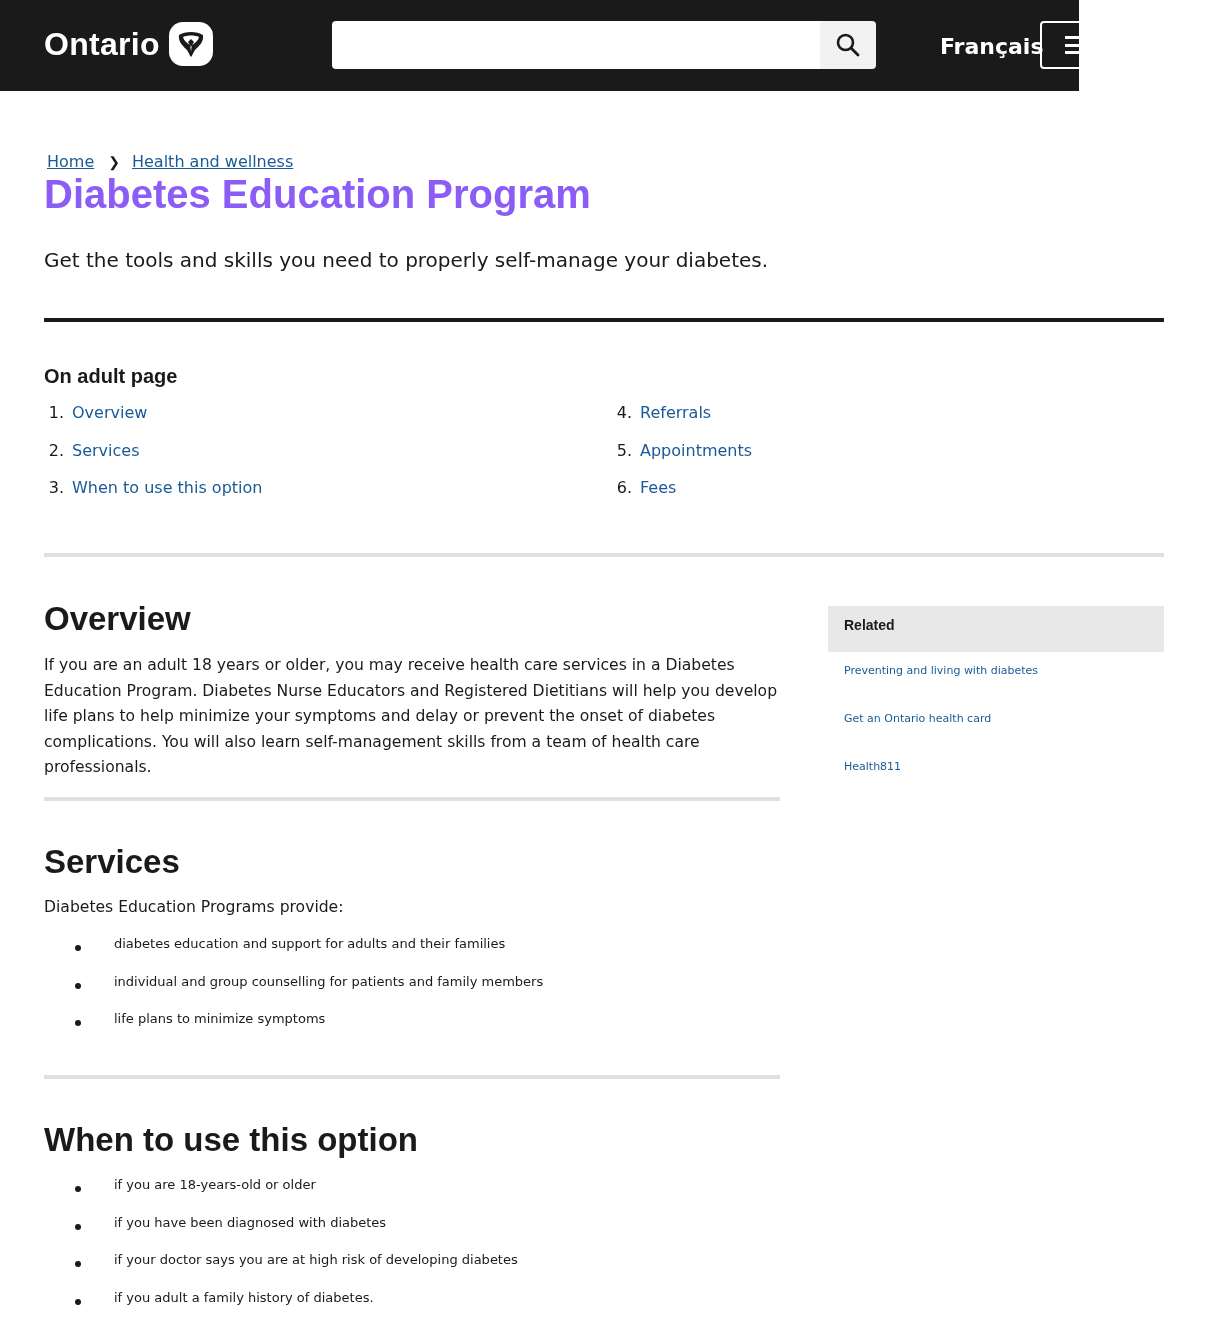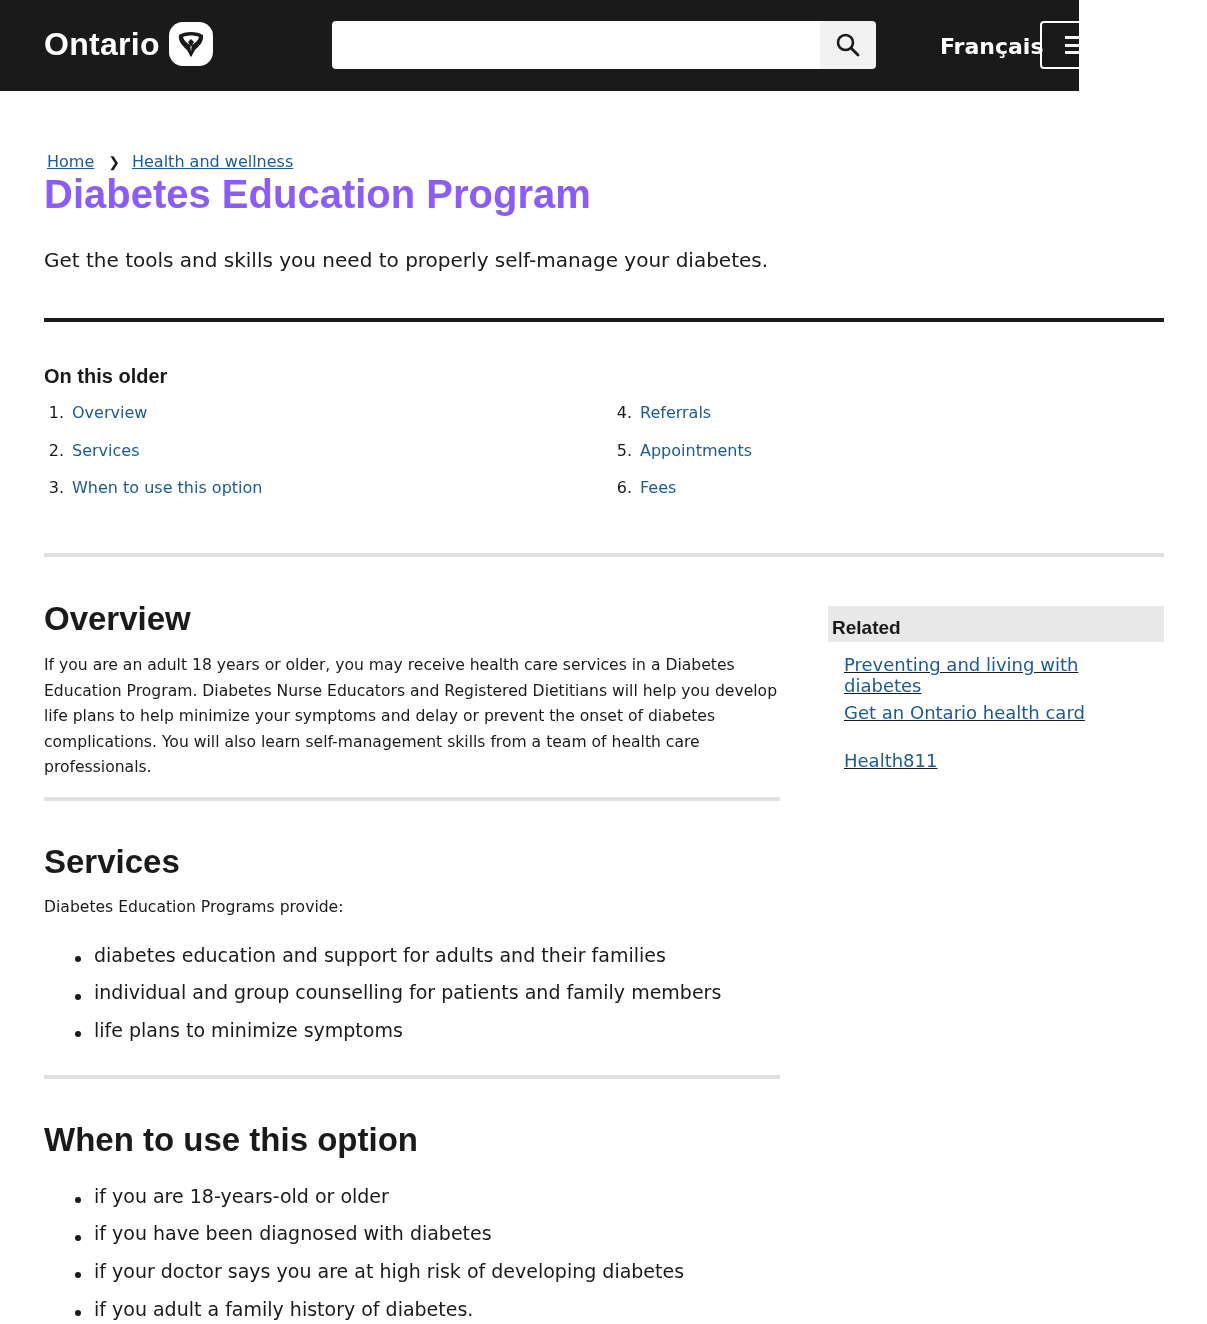--- a/index.html
+++ b/index.html
@@ -30,27 +30,27 @@
     .toc-title { position: absolute; left: 44px; top: 365px; font-family: "Liberation Sans", sans-serif; font-weight: bold; font-size: 20px; }
     .toc-col { position: absolute; top: 403px; list-style: none; }
     .toc-col li { height: 37.5px; font-size: 16px; display: flex; }
     .toc-col .num { width: 28px; text-align: right; padding-right: 8px; color: #1a1a1a; }
     .toc-col a { text-decoration: none; color: #1a5a96; }
     .rule-light { position: absolute; height: 4px; background: #e0e0e0; }
 
     .h2 { position: absolute; left: 44px; font-family: "Liberation Sans", sans-serif; font-weight: bold; font-size: 33px; color: #1a1a1a; }
     .para { position: absolute; left: 44px; width: 740px; font-size: 15.6px; line-height: 25.6px; color: #1a1a1a; }
     .bullets { position: absolute; left: 72px; list-style: none; }
-    .bullets li { font-size: 19px; height: 37.6px; display: flex; align-items: center; }
+    .bullets li { font-size: 13px; height: 37.6px; display: flex; align-items: flex-start; gap: 20px; }
     .bullets li .dot { width: 6px; height: 6px; background: #1a1a1a; border-radius: 50%; margin: 9px 13px 0 3px; flex: none; }
 
     .related { position: absolute; left: 828px; top: 606px; width: 336px; }
-    .related-head { height: 36px; background: #e8e8e8; padding: 11px 4px; font-family: "Liberation Sans", sans-serif; font-weight: bold; font-size: 19px; }
+    .related-head { height: 46px; background: #e8e8e8; padding: 11px 16px; font-family: "Liberation Sans", sans-serif; font-weight: bold; font-size: 14px; }
     .related ul { list-style: none; padding: 12px 16px 0 16px; }
-    .related li { height: 48px; font-size: 18px; text-decoration: underline; }
+    .related li { height: 48px; font-size: 11px; }
     .related a { text-decoration: none; color: #1a5a96; }
   </style>
 </head>
 <body>
 
 <header class="header">
   <div class="logo">
     <span class="logo-text">Ontario</span>
     <span class="logo-mark">
       <svg width="32" height="32" viewBox="0 0 32 32">
@@ -86,21 +86,21 @@
 <nav class="breadcrumb">
   <a href="#">Home</a>
   <span class="crumb-sep">❯</span>
   <a href="#">Health and wellness</a>
 </nav>
 
 <h1 class="page-title">Diabetes Education Program</h1>
 <p class="lead">Get the tools and skills you need to properly self-manage your diabetes.</p>
 <div class="rule-thick"></div>
 
-<h2 class="toc-title">On this older</h2>
+<h2 class="toc-title">On adult page</h2>
 <ol class="toc-col" style="left:44px;">
   <li>
       <span class="num">1.</span>
       <a href="#">Overview</a>
     </li>
   <li>
       <span class="num">2.</span>
       <a href="#">Services</a>
     </li>
   <li>

